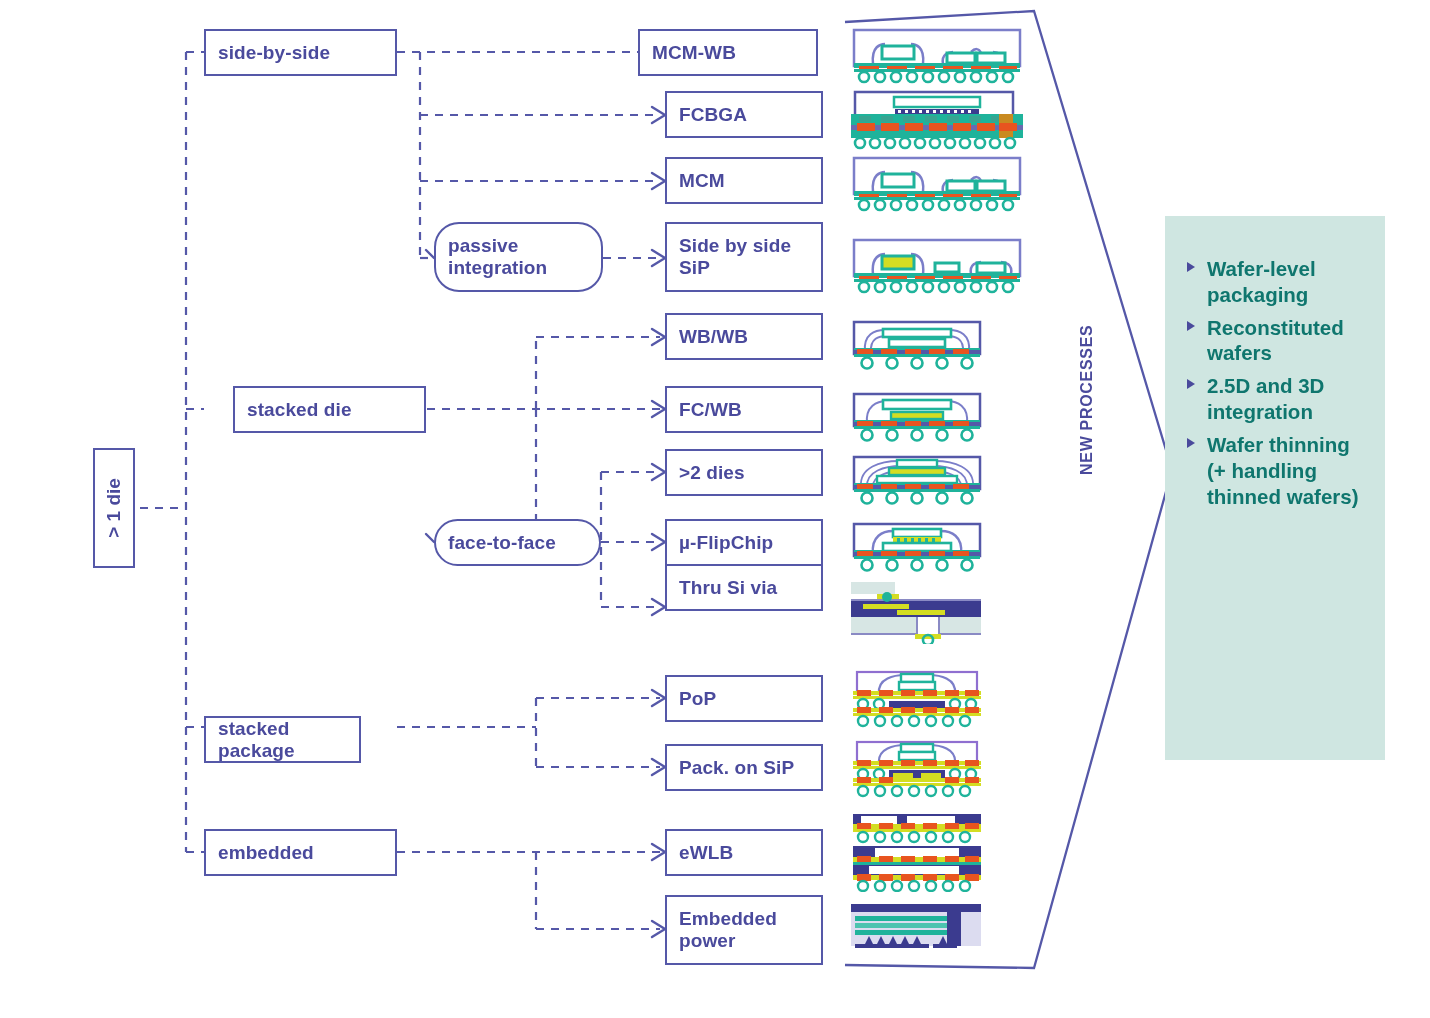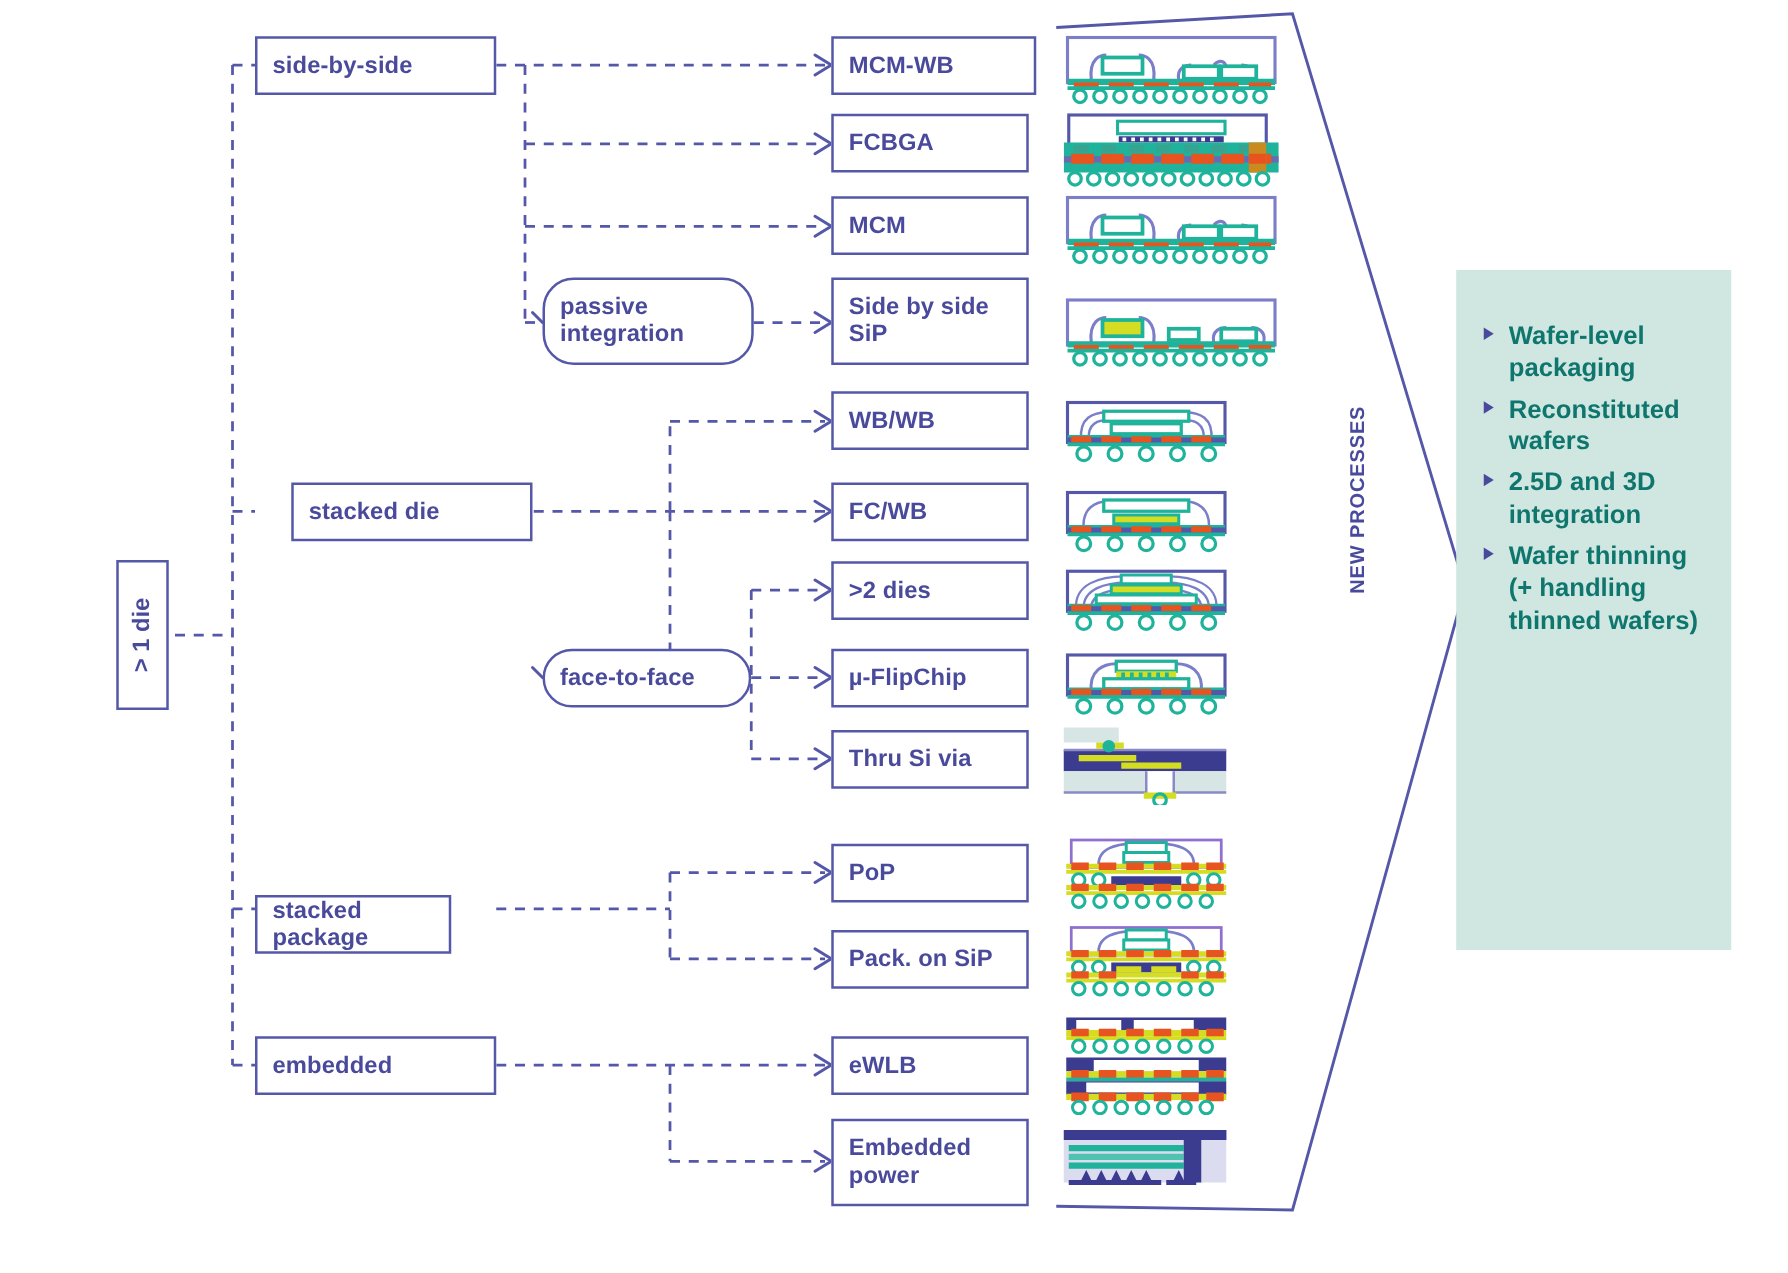--- a/index.html
+++ b/index.html
@@ -151,21 +151,21 @@
   <div class="node sub" style="left:434px;top:222px;width:169px;height:70px;">
     <span style="display:block">
       <span style="display:block">passive</span>
       <span style="display:block">integration</span>
     </span>
   </div>
   <div class="node sub" style="left:434px;top:519px;width:167px;height:47px;">
     <span>face-to-face</span>
   </div>
 
-  <div class="node leaf" style="left:665px;top:29px;width:164px;height:47px;">
+  <div class="node leaf" style="left:638px;top:29px;width:180px;height:47px;">
     <span>MCM-WB</span>
     </div>
 
   <div class="node leaf" style="left:665px;top:91px;width:158px;height:47px;">
     <span>FCBGA</span>
     </div>
 
   <div class="node leaf" style="left:665px;top:157px;width:158px;height:47px;">
     <span>MCM</span>
     </div>
@@ -186,21 +186,21 @@
     </div>
 
   <div class="node leaf" style="left:665px;top:449px;width:158px;height:47px;">
     <span>&gt;2 dies</span>
     </div>
 
   <div class="node leaf" style="left:665px;top:519px;width:158px;height:47px;">
     <span>µ-FlipChip</span>
     </div>
 
-  <div class="node leaf" style="left:665px;top:584px;width:158px;height:47px;">
+  <div class="node leaf" style="left:665px;top:564px;width:158px;height:47px;">
     <span>Thru Si via</span>
     </div>
 
   <div class="node leaf" style="left:665px;top:675px;width:158px;height:47px;">
     <span>PoP</span>
     </div>
 
   <div class="node leaf" style="left:665px;top:744px;width:158px;height:47px;">
     <span>Pack. on SiP</span>
     </div>

